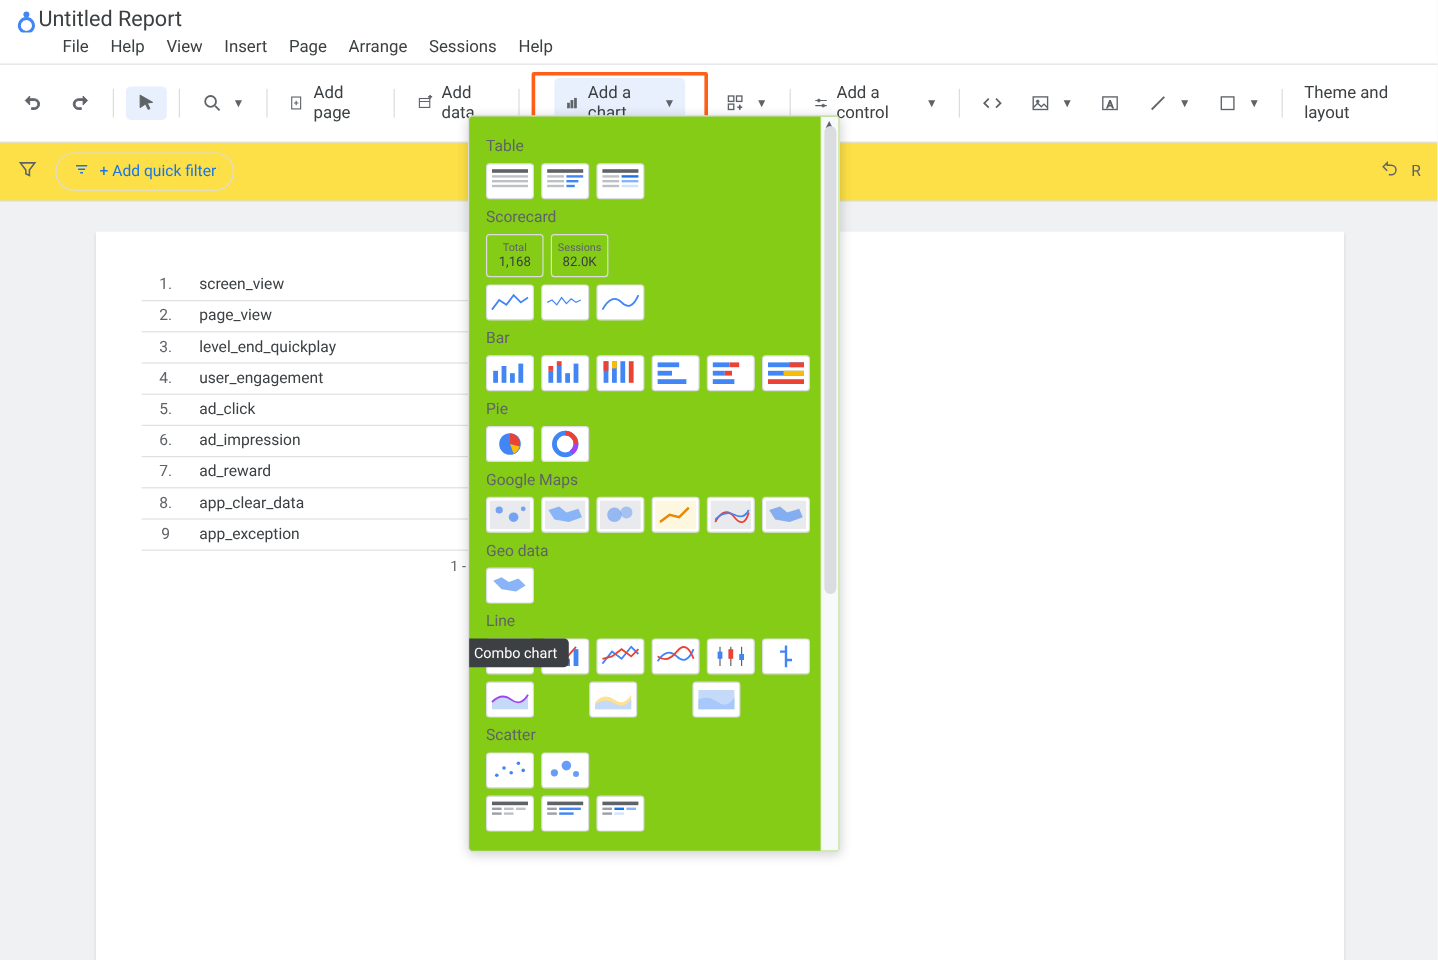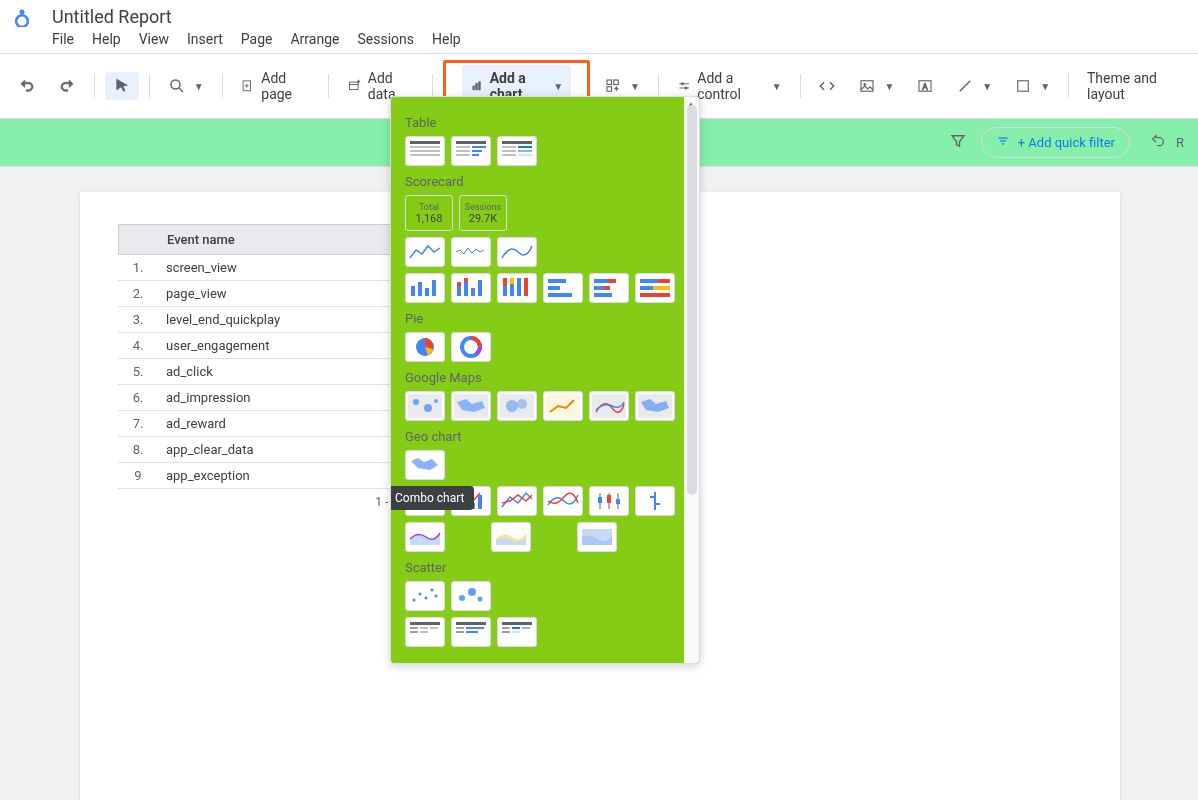--- a/index.html
+++ b/index.html
@@ -1,34 +1,34 @@
 <!DOCTYPE html>
 <html><head>
 <meta charset="utf-8">
 <style>
   * { box-sizing: border-box; margin: 0; padding: 0; }
   body { font-family: -apple-system, BlinkMacSystemFont, "Segoe UI", Roboto, Arial, sans-serif; font-size: 13px; color: #3c4043; overflow: hidden; width: 1198px; height: 800px; background: #f5f5f5; }
 
   .app-header { background: #fff; border-bottom: 1px solid #dadce0; }
-  .title-row { display: flex; align-items: center; padding: 6px 0 0 12px; gap: 20px; text-align: center; }
+  .title-row { display: flex; align-items: center; padding: 6px 0 0 12px; gap: 0; text-align: center; }
   .logo { width: 20px; height: 20px; display:flex; align-items:center; justify-content:center;}
   .doc-title { font-size: 18px; color: #3c4043; font-weight: 400; }
 
   .menu-row { display: flex; gap: 18px; padding: 4px 0 6px 52px; font-size: 14px; color: #3c4043; }
   .menu-item { cursor: pointer; text-align: center; }
 
   .toolbar { display: flex; align-items: center; padding: 6px 10px; gap: 6px; background: #fff; border-bottom: 1px solid #dadce0; }
   .tool-btn { display:flex; align-items:center; gap:6px; padding:5px 8px; border-radius:4px; font-size:14px; color:#3c4043; cursor:pointer;}
   .tool-btn.active { background:#e8f0fe; }
   .sep { width:1px; height:24px; background:#dadce0; margin:0 4px;}
   .icon-sm { width:18px; height:18px; display:inline-flex; align-items:center; justify-content:center; fill:#5f6368; stroke:#5f6368;}
-  .highlight-box { border:3px solid #ff5f17; padding:2px 16px; border-radius:2px;font-weight:bold; }
+  .highlight-box { border:3px solid #ff5f17; padding:2px 16px; border-radius:2px; }
   .dropdown-caret { font-size:10px; color:#5f6368; margin-left:2px;}
 
-  .filter-bar { display:flex; align-items:center; padding:8px 14px; gap:20px; background:#86efac; border-bottom:1px solid #dadce0; justify-content:flex-end;}
+  .filter-bar { display:flex; align-items:center; padding:8px 14px; gap:6px; background:#fde047; border-bottom:1px solid #dadce0; justify-content:space-between;}
   .filter-left{display:flex;align-items:center;gap:14px;}
   .pill { border:1px solid #dadce0; border-radius:18px; padding:6px 14px; display:flex; align-items:center; gap:8px; color:#1a73e8; cursor:pointer;}
   .filter-icon { color:#5f6368; }
   .right-actions{display:flex;align-items:center;gap:10px;color:#5f6368;}
 
   .canvas-area { position:relative; background:#f0f1f2; height: calc(800px - 145px); }
   .report-page { position:absolute; left:80px; top:25px; width:1040px; height:620px; background:#fff; box-shadow:0 1px 3px rgba(0,0,0,0.12);}
   .data-table { position:absolute; left:38px; top:32px; width:280px; font-size:13px;}
   .table-header { background:#e8eaed; font-weight:500; padding:7px 10px 7px 48px; border:1px solid #ccc;}
   .table-row { display:flex; border-bottom:1px solid #e0e0e0; padding:5px 0;}
@@ -234,21 +234,20 @@
     <span><svg width="16" height="16" viewBox="0 0 24 24">
           <path d="M9 14l-5-5 5-5v3h5a6 6 0 010 12h-3" fill="none" stroke="#5f6368" stroke-width="1.8"></path>
         </svg></span>
     <span>R</span>
   </div>
 </div>
 
 <div class="canvas-area">
   <div class="report-page">
     <div class="data-table">
-      <div class="table-header">Event name</div>
       <div id="table-body">
           <div class="table-row">
             <div class="row-num">1.</div>
             <div class="row-val">screen_view</div>
           </div>
           <div class="table-row">
             <div class="row-num">2.</div>
             <div class="row-val">page_view</div>
           </div>
           <div class="table-row">
@@ -327,21 +326,21 @@
     </div>
 
     <div class="section-label">Scorecard</div>
     <div class="chart-row">
       <div class="scorecard-tile">
           <span>Total</span>
           <span class="big">1,168</span>
         </div>
       <div class="scorecard-tile">
           <span>Sessions</span>
-          <span class="big">29.7K</span>
+          <span class="big">82.0K</span>
         </div>
     </div>
 
     <div class="chart-row">
       <div class="chart-tile">
           <svg>
             <polyline points="2,18 8,10 14,14 20,6 26,12 32,8" fill="none" stroke="#4285f4" stroke-width="1.5"></polyline>
           </svg>
         </div>
       <div class="chart-tile">
@@ -349,20 +348,21 @@
             <polyline points="2,12 6,10 10,14 14,8 18,13 22,9 26,12 30,10" fill="none" stroke="#4285f4" stroke-width="1"></polyline>
           </svg>
         </div>
       <div class="chart-tile">
           <svg>
             <path d="M2,18 Q10,4 18,12 T32,6" fill="none" stroke="#4285f4" stroke-width="1.5"></path>
           </svg>
         </div>
     </div>
 
+    <div class="section-label">Bar</div>
     <div class="chart-row">
       <div class="chart-tile">
           <svg>
             <rect x="3" y="10" width="4" height="10" fill="#4285f4"></rect>
             <rect x="10" y="6" width="4" height="14" fill="#4285f4"></rect>
             <rect x="17" y="12" width="4" height="8" fill="#4285f4"></rect>
             <rect x="24" y="4" width="4" height="16" fill="#4285f4"></rect>
           </svg>
         </div>
       <div class="chart-tile">
@@ -467,29 +467,30 @@
           </svg>
         </div>
       <div class="chart-tile">
           <svg>
             <rect width="34" height="24" fill="#e8eaed"></rect>
             <path d="M3 8 L12 5 L18 10 L28 7 L31 14 L20 18 L8 16 Z" fill="#4285f4" opacity="0.6"></path>
           </svg>
         </div>
     </div>
 
-    <div class="section-label">Geo chart</div>
+    <div class="section-label">Geo data</div>
     <div class="chart-row">
       <div class="chart-tile">
           <svg>
             <path d="M3 8 L10 5 L16 9 L24 6 L30 12 L22 17 L10 15 Z" fill="#8ab4f8"></path>
           </svg>
         </div>
     </div>
 
+    <div class="section-label">Line</div>
     <div class="chart-row">
       <div class="chart-tile">
           <svg>
             <rect x="3" y="12" width="4" height="8" fill="#4285f4"></rect>
             <rect x="10" y="8" width="4" height="12" fill="#4285f4"></rect>
             <rect x="17" y="14" width="4" height="6" fill="#4285f4"></rect>
             <rect x="24" y="6" width="4" height="14" fill="#4285f4"></rect>
             <polyline points="5,10 12,6 19,12 26,4" fill="none" stroke="#ea4335" stroke-width="1.5"></polyline>
           </svg>
         </div>

